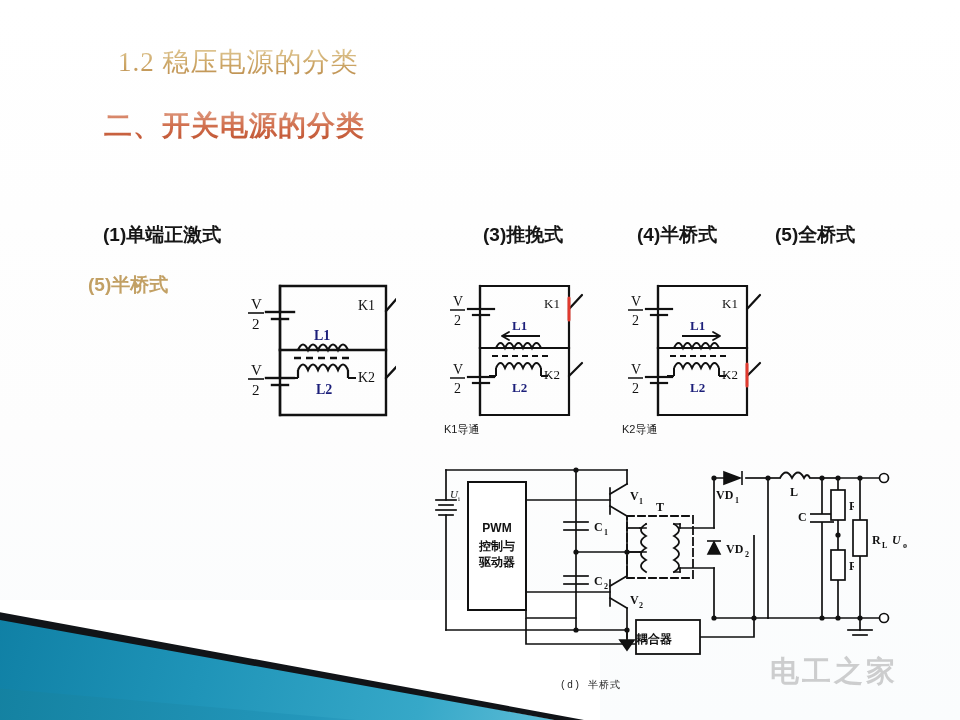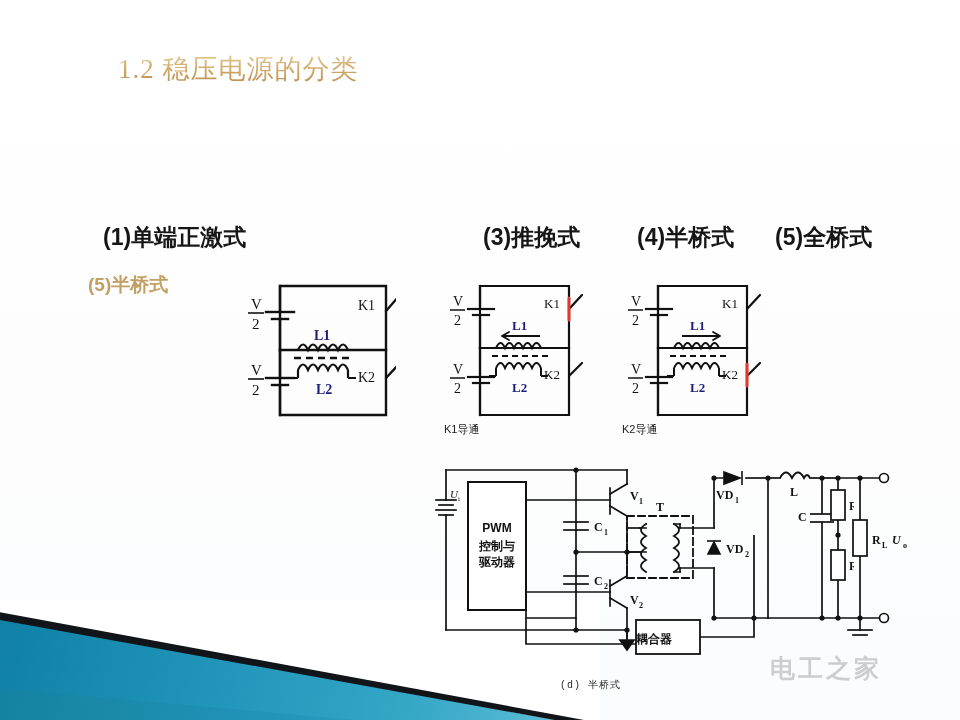--- a/index.html
+++ b/index.html
@@ -29,38 +29,38 @@
     clip-path:polygon(0% 55%, 100% 100%, 0% 100%);
     opacity:.95;
   }
 
   
   .title-main{
     position:absolute;left:118px;top:44px;font-size:27px;letter-spacing:1px;
     font-family:"Liberation Serif",serif;font-weight:400;
     background:linear-gradient(180deg,#e3cfa0 0%,#cda767 55%,#b9894a 100%);
     -webkit-background-clip:text;background-clip:text;color:transparent;
-    -webkit-text-fill-color:transparent;white-space:nowrap;margin-top:7px;
+    -webkit-text-fill-color:transparent;white-space:nowrap;
   }
   .title-sub{
     position:absolute;left:104px;top:107px;font-size:28px;letter-spacing:1px;
     font-family:"Liberation Serif",serif;font-weight:700;
     background:linear-gradient(180deg,#e0a087 0%,#cf6b49 55%,#bb4e2c 100%);
     -webkit-background-clip:text;background-clip:text;color:transparent;
     -webkit-text-fill-color:transparent;white-space:nowrap;
   }
   .h-num{
     position:absolute;left:103px;top:168px;font-size:27px;font-weight:700;color:#141414;
     font-family:"Liberation Sans",sans-serif;white-space:nowrap;
   }
   .h-num .num{font-family:"Liberation Sans",sans-serif;}
   .h-num .cn{font-family:"Liberation Serif",serif;font-weight:700;letter-spacing:.5px;}
 
   .opt-row{position:absolute;left:103px;top:222px;width:790px;height:26px;}
-  .opt{position:absolute;top:0;font-size:23px;color:#161616;white-space:nowrap;text-align:right;}
+  .opt{position:absolute;top:0;font-size:19px;color:#161616;white-space:nowrap;text-align:right;}
   .opt b{font-family:"Liberation Sans",sans-serif;font-weight:700;}
   .opt span{font-family:"Liberation Serif",serif;font-weight:700;}
 
   .tag-half{
     position:absolute;left:88px;top:272px;font-size:19px;font-weight:700;
     color:#c2a064;white-space:nowrap;
     font-family:"Liberation Serif",serif;
   }
   .tag-half b{font-family:"Liberation Sans",sans-serif;}
 
@@ -76,38 +76,39 @@
     font-family:Liberation Mono, monospace;white-space:nowrap;letter-spacing:1px;
   }
 
   
   .wm{
     position:absolute;left:700px;top:668px;font-size:25px;font-weight:700;
     color:#1b1b1b;white-space:nowrap;letter-spacing:1px;
     font-family:"Liberation Serif",serif;
   }
   .wm-ghost{
-    position:absolute;left:770px;top:652px;font-size:25px;font-weight:700;
+    position:absolute;left:770px;top:652px;font-size:29px;font-weight:700;
     color:rgba(40,40,40,.22);white-space:nowrap;letter-spacing:3px;
     font-family:"Liberation Serif",serif;
   }
 </style>
 </head>
 <body>
 
 <div class="slide">
 
   <div class="corner-wrap">
     <div class="corner-white"></div>
     <div class="corner-teal"></div>
     <div class="corner-black"></div>
     <div class="corner-teal2"></div>
   </div>
 
   <div class="title-main">1.2  稳压电源的分类</div>
+  <div class="title-sub">二、开关电源的分类</div>
 
 
   <div class="opt-row">
     <div class="opt" style="left:0px"><b>(1)</b><span>单端正激式</span></div>
     <div class="opt" style="left:380px"><b>(3)</b><span>推挽式</span></div>
     <div class="opt" style="left:534px"><b>(4)</b><span>半桥式</span></div>
     <div class="opt" style="left:672px"><b>(5)</b><span>全桥式</span></div>
   </div>
 
   <div class="tag-half">

